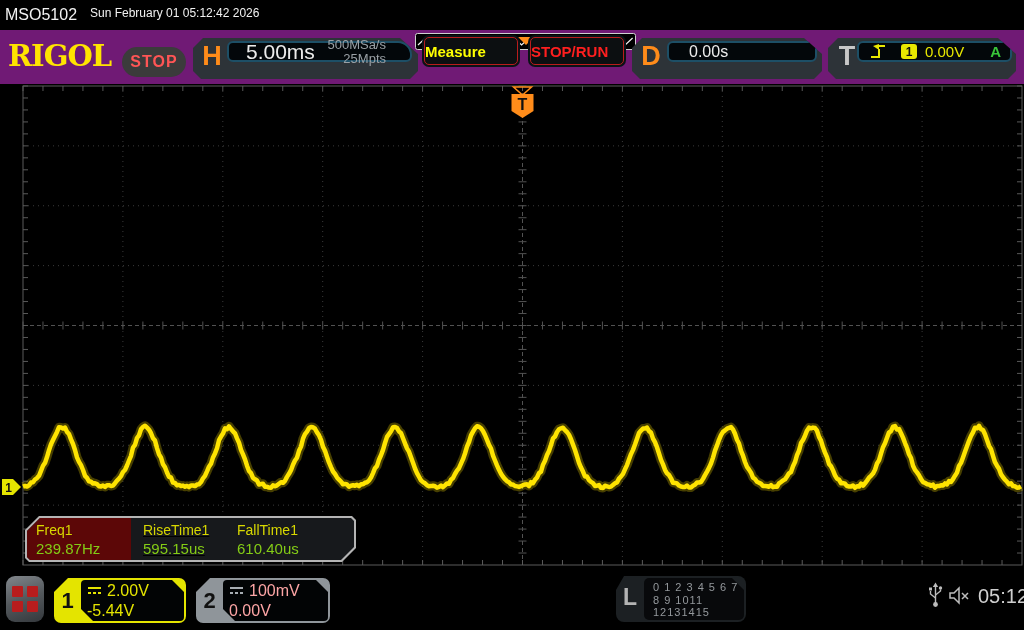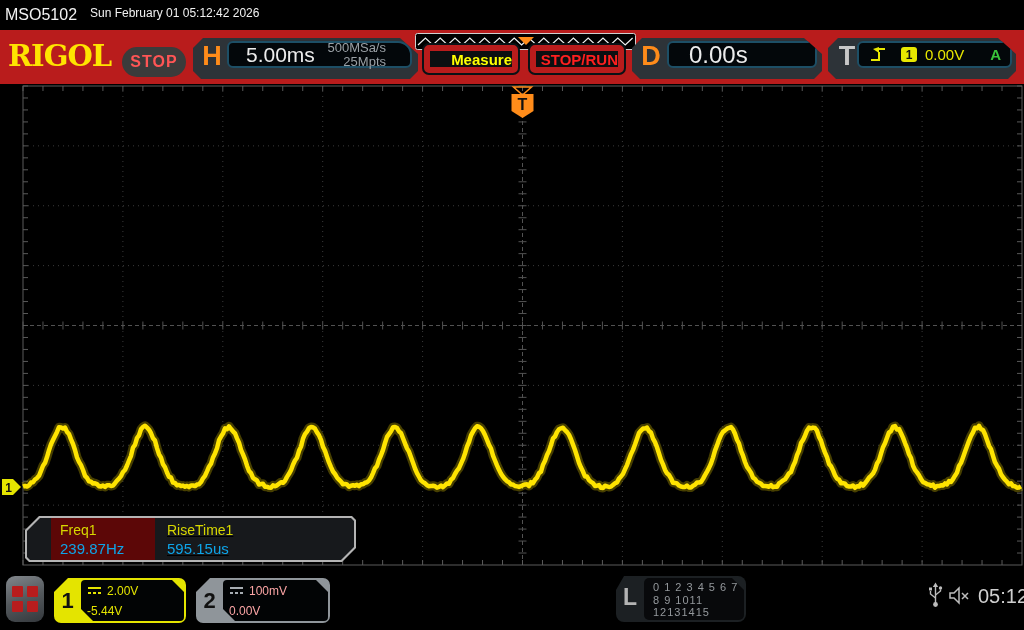--- a/index.html
+++ b/index.html
@@ -5,87 +5,87 @@
   html,body{margin:0;padding:0;background:#000;}
   body{width:1024px;height:630px;position:relative;overflow:hidden;
        font-family:"Liberation Sans",sans-serif;-webkit-font-smoothing:antialiased;}
 
   
   .titlebar{position:absolute;left:0;top:0;width:856px;height:30px;}
   .titlebar .model{position:absolute;left:5px;top:6px;font-size:16px;color:#f2f2f2;}
   .titlebar .datetime{position:absolute;left:90px;top:6px;font-size:12px;color:#f2f2f2;}
 
   
-  .toolbar{position:absolute;left:0;top:30px;width:1024px;height:54px;background:#b91c1c;}
+  .toolbar{position:absolute;left:0;top:30px;width:1024px;height:54px;background:#701a75;}
   .brand{position:absolute;left:8px;top:9px;font-family:"DejaVu Serif",serif;
          font-weight:bold;font-size:29px;color:#ffe400;letter-spacing:-1px;}
   .stop-pill{position:absolute;left:122px;top:17px;width:64px;height:30px;background:#3b3b3b;
              border-radius:16px;display:flex;align-items:center;justify-content:center;
              color:#ff5555;font-weight:bold;font-size:16px;letter-spacing:1px;}
   .tgroup{position:absolute;top:8px;height:41px;background:#2d3338;
           clip-path:polygon(10px 0,calc(100% - 18px) 0,100% 16px,100% calc(100% - 8px),
                     calc(100% - 8px) 100%,8px 100%,0 calc(100% - 8px),0 10px);}
   .h-group{left:193px;width:225px;}
   .d-group{left:632px;width:190px;}
   .t-group{left:828px;width:188px;}
   .gletter{position:absolute;left:6px;top:3px;font-size:27px;font-weight:bold;color:#ff8c1a;width:26px;text-align:center;}
   .gletter.gray{color:#c8c8c8;}
-  .tbox{position:absolute;top:3px;height:27px;background:#03070a;border:2px solid #1d4f66;
+  .tbox{position:absolute;top:3px;height:21px;background:#03070a;border:2px solid #1d4f66;
         border-radius:6px;box-sizing:border-box;display:flex;align-items:center;}
   .h-inner{left:34px;width:185px;border-top-right-radius:14px;}
   .h-inner .timebase{color:#ececec;font-size:21px;padding-left:17px;}
   .h-inner .rates{margin-left:auto;padding-right:24px;text-align:right;color:#9aa0a5;font-size:13px;line-height:14px;}
   .d-inner{left:35px;width:150px;}
-  .d-inner .delay-val{color:#ececec;font-size:24px;padding-left:20px;}
+  .d-inner .delay-val{color:#ececec;font-size:16px;padding-left:20px;}
   .t-inner{left:29px;width:155px;}
   .trig-badge{margin-left:13px;width:16px;height:15px;background:#e8e800;border-radius:3px;
               color:#111;font-size:12px;font-weight:bold;display:flex;align-items:center;justify-content:center;}
   .trig-level{margin-left:8px;color:#e8e800;font-size:15px;}
   .trig-mode{margin-left:auto;margin-right:9px;color:#39c439;font-size:15px;font-weight:bold;}
   .preview{position:absolute;left:415px;top:3px;width:221px;height:17px;}
-  .tbtn{position:absolute;top:15px;width:94px;height:28px;background:#0c0f11;border:6px solid #b91c1c;
+  .tbtn{position:absolute;top:7px;width:94px;height:28px;background:#0c0f11;border:1px solid #b91c1c;
         box-shadow:0 0 0 2px #0a1216;border-radius:5px;box-sizing:border-box;
-        display:flex;align-items:center;justify-content:flex-end;font-size:15px;font-weight:bold;}
+        display:flex;align-items:center;justify-content:flex-start;font-size:15px;font-weight:bold;}
   .measure-btn{left:424px;color:#ffff00;}
   .stoprun-btn{left:530px;color:#ff1f1f;}
 
   
   .scope{position:absolute;left:0;top:84px;width:1024px;height:482px;background:#000;}
   .scope svg{position:absolute;left:0;top:0;}
 
   
   .popup{position:absolute;left:25px;top:432px;width:331px;height:46px;background:#b4b4b4;
          clip-path:polygon(14px 0,calc(100% - 4px) 0,100% 4px,100% calc(100% - 14px),
                    calc(100% - 14px) 100%,4px 100%,0 calc(100% - 4px),0 14px);}
   .popup-inner{position:absolute;inset:2px;background:#17191c;display:flex;align-items:stretch;
-         padding-left:24px;box-sizing:border-box;
+         box-sizing:border-box;
          clip-path:polygon(13px 0,calc(100% - 3px) 0,100% 3px,100% calc(100% - 13px),
                    calc(100% - 13px) 100%,3px 100%,0 calc(100% - 3px),0 13px);}
   .mcell{display:flex;flex-direction:column;justify-content:center;gap:2px;padding-left:9px;box-sizing:border-box;}
   .mcell .mlabel{color:#d8d800;font-size:14px;}
-  .mcell .mvalue{color:#0ea5e9;font-size:15px;}
+  .mcell .mvalue{color:#84cc16;font-size:15px;}
   .mcell.c0{width:104px;background:#5c0707;}
   .mcell.c1{width:94px;margin-left:3px;text-decoration:underline;}
   .mcell.c2{width:100px;}
 
   
   .bottombar{position:absolute;left:0;top:566px;width:1024px;height:64px;background:#000;}
   .menu-btn{position:absolute;left:6px;top:10px;width:38px;height:46px;border-radius:9px;
             background:linear-gradient(160deg,#82878c 0%,#53585c 50%,#34383c 100%);
             display:grid;grid-template-columns:11px 11px;gap:4px;place-content:center;}
   .menu-sq{width:11px;height:11px;background:#b81d1d;border-radius:1px;}
   .chan{position:absolute;top:12px;height:45px;border-radius:7px;
         clip-path:polygon(14px 0,100% 0,100% 100%,0 100%,0 14px);}
   .ch1{left:54px;width:132px;background:#e4e400;}
   .ch2{left:196px;width:134px;background:#8f959a;}
   .chan-num{position:absolute;left:0;top:0;bottom:0;width:27px;display:flex;align-items:center;
             justify-content:center;font-size:22px;font-weight:bold;color:#111;}
   .chan-box{position:absolute;left:27px;top:2px;right:2px;bottom:2px;background:#020405;border-radius:4px;
             clip-path:polygon(0 0,calc(100% - 12px) 0,100% 12px,100% 100%,12px 100%,0 calc(100% - 12px));}
-  .chan-vals{position:absolute;left:6px;top:1px;right:8px;font-size:12px;line-height:20px;}
+  .chan-vals{position:absolute;left:6px;top:1px;right:8px;font-size:16px;line-height:20px;}
   .ch1 .chan-vals{color:#e4e400;}
   .ch2 .chan-vals{color:#fca5a5;}
   .vrow1{display:flex;align-items:center;gap:5px;}
   .vrow2{text-align:left;}
   .logic{position:absolute;left:616px;top:10px;width:130px;height:46px;background:#1c2023;border-radius:8px;
          clip-path:polygon(8px 0,100% 0,100% 100%,0 100%,0 14px);}
   .logic-l{position:absolute;left:7px;top:8px;font-size:23px;font-weight:bold;color:#b4b4b4;}
   .logic-box{position:absolute;left:28px;top:2px;right:2px;bottom:2px;background:#08090b;border-radius:5px;
              color:#94989c;font-size:11px;letter-spacing:1px;display:flex;flex-direction:column;
              justify-content:center;gap:1px;padding-left:9px;box-sizing:border-box;
@@ -455,20 +455,24 @@
   <div class="popup">
     <div class="popup-inner">
       <div class="mcell c0">
         <span class="mlabel">Freq1</span>
         <span class="mvalue">239.87Hz</span>
       </div>
       <div class="mcell c1">
         <span class="mlabel">RiseTime1</span>
         <span class="mvalue">595.15us</span>
       </div>
+      <div class="mcell c2">
+        <span class="mlabel">FallTime1</span>
+        <span class="mvalue">610.40us</span>
+      </div>
     </div>
   </div>
 </div>
 
 <div class="bottombar">
   <div class="menu-btn">
     <span class="menu-sq"></span>
     <span class="menu-sq"></span>
     <span class="menu-sq"></span>
     <span class="menu-sq"></span>

